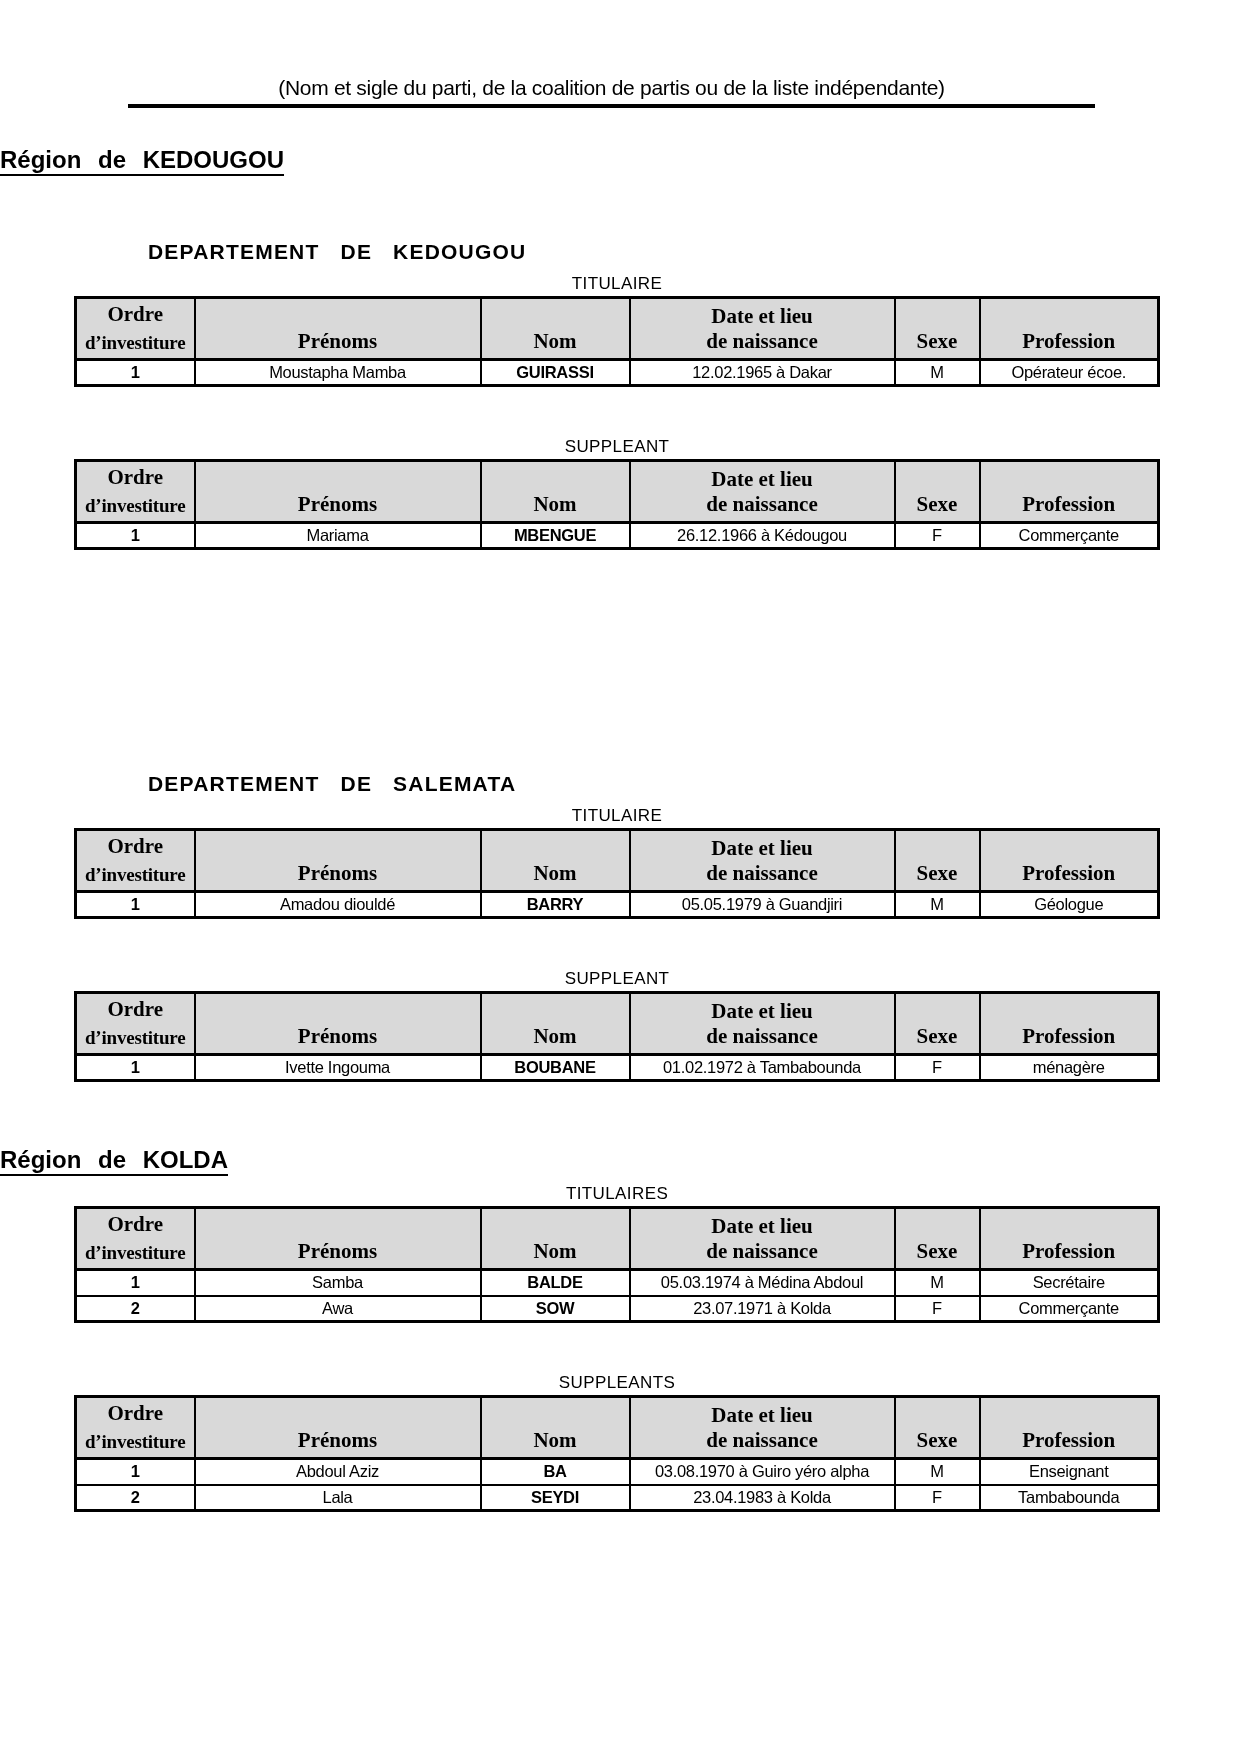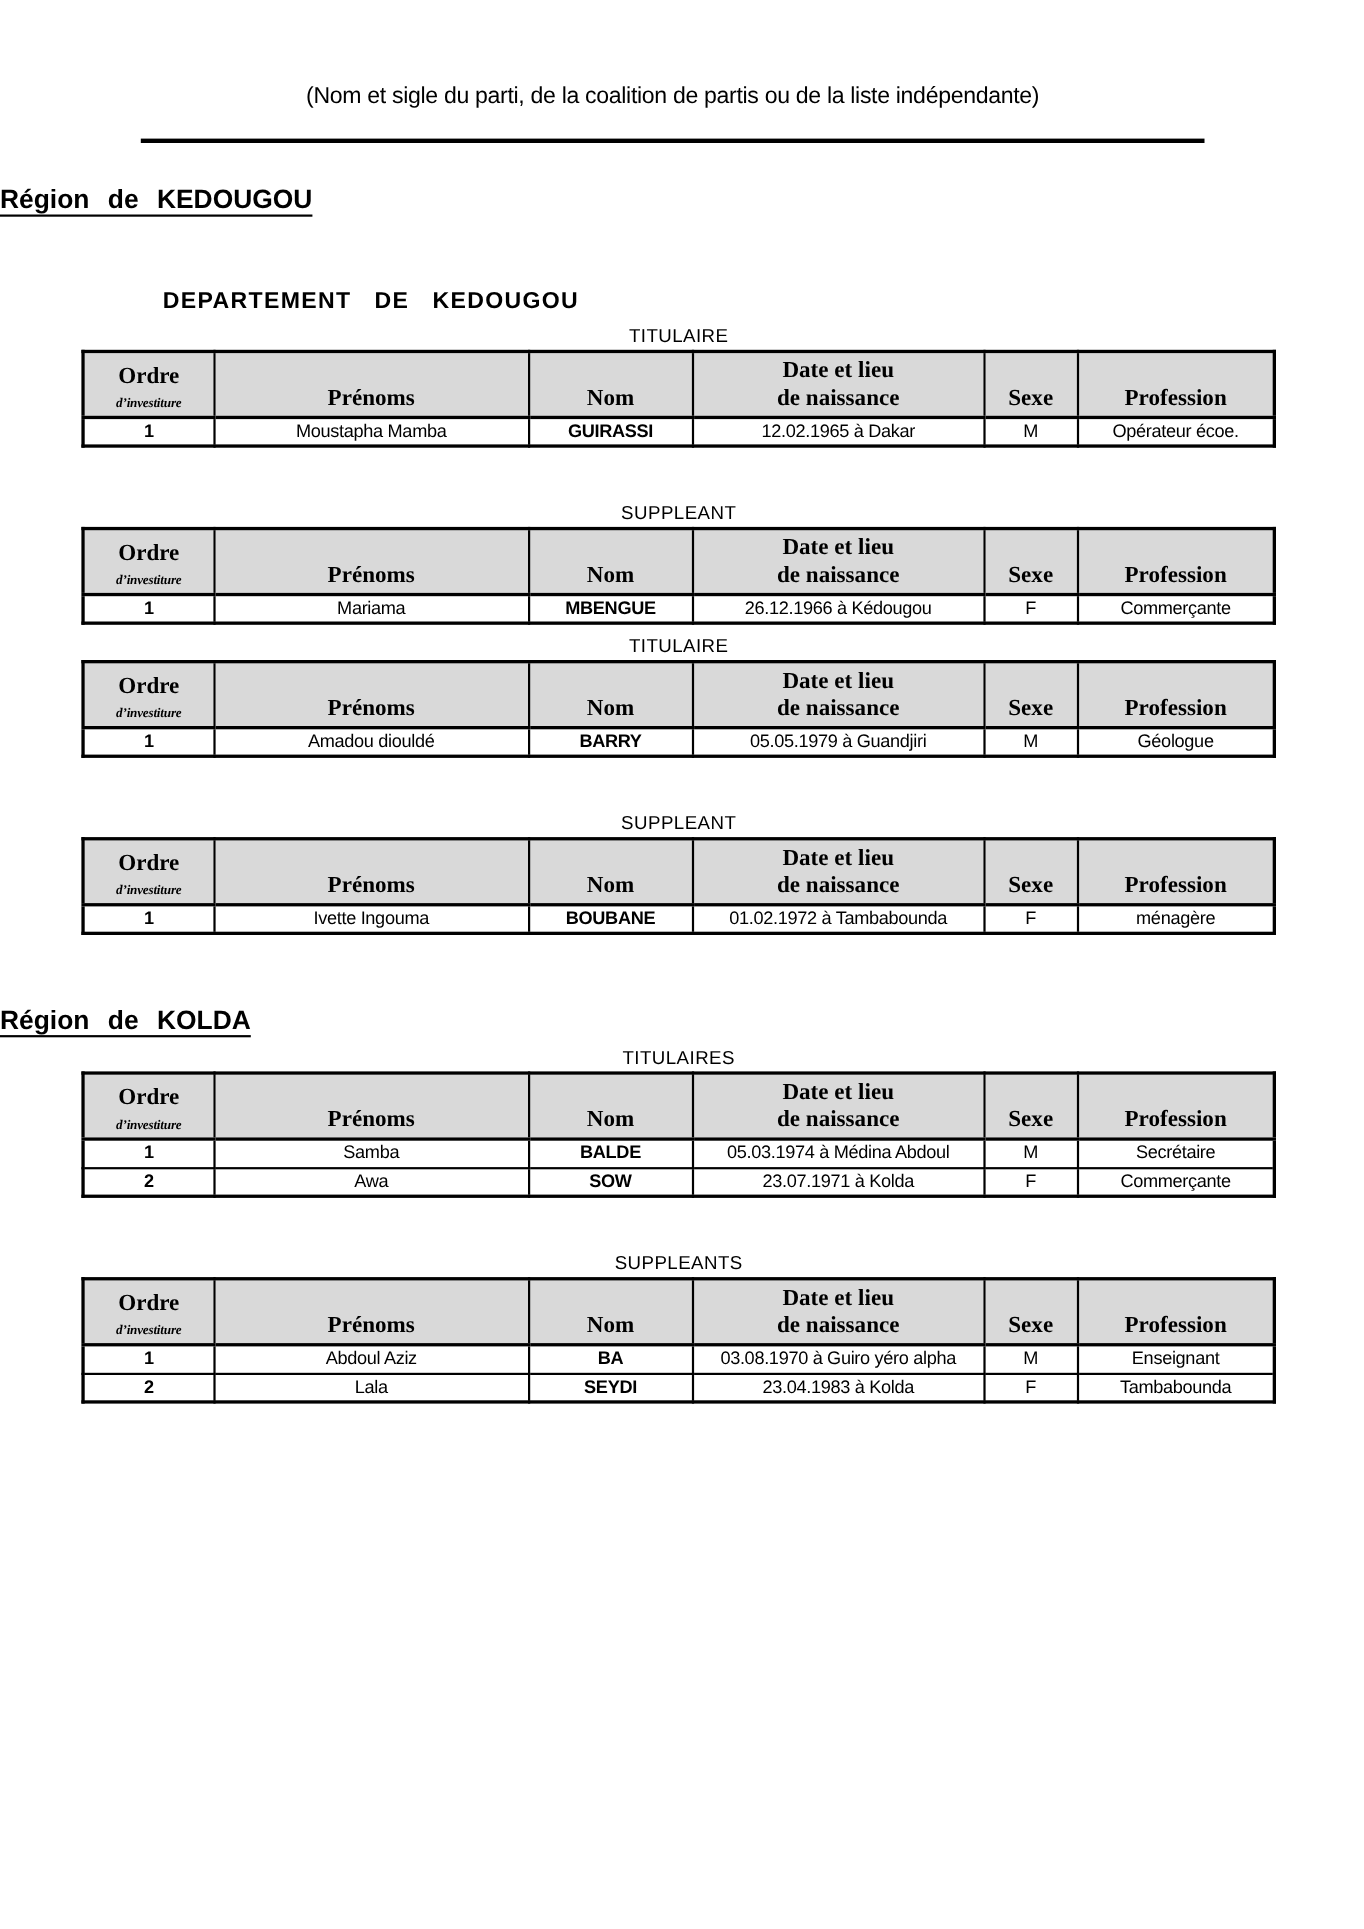--- a/index.html
+++ b/index.html
@@ -14,21 +14,21 @@
     overflow:hidden;
   }
   .page{padding-top:76px;}
 
   
   .top-note-wrap{
     margin-left:128px;
     width:967px;
     text-align:center;
     border-bottom:4px solid #000;
-    padding-bottom:26px;
+    padding-bottom:4px;
   }
   .top-note{
     font-size:21px;
     letter-spacing:-0.3px;
   }
 
   
   .region-title{
     text-align:left;
     font-weight:bold;
@@ -84,21 +84,21 @@
     background:#d9d9d9;
     font-family:"Liberation Serif",serif;
     font-weight:bold;
     font-size:21px;
     vertical-align:bottom;
     padding:3px 4px 4px 4px;
     text-align:center;
     border-bottom:3px solid #000;
   }
   th .h-big{display:block;font-size:21px;margin-bottom:5px;}
-  th .h-small{display:block;font-size:12px;letter-spacing:-0.2px;font-style:italic;}
+  th .h-small{display:block;font-size:19px;letter-spacing:-0.2px;}
   th.col-ordre{vertical-align:top;padding-top:5px;}
   th .h-line{display:block;}
   table.data-table tbody tr{height:26px;}
   table.data-table tbody td{
     font-size:16.5px;
     letter-spacing:-0.3px;
     text-align:center;
     padding:1px 4px;
     vertical-align:middle;
   }
@@ -206,20 +206,21 @@
                   <td class="cell-nom">MBENGUE</td>
                   <td class="cell-naissance">26.12.1966 à Kédougou</td>
                   <td class="cell-sexe">F</td>
                   <td class="cell-profession">Commerçante</td>
                 </tr>
               </tbody>
             </table>
           </div>
         </div>
         <div class="dept-block">
+          <h2 class="dept-title">DEPARTEMENT DE SALEMATA</h2>
           <div class="table-block">
             <div class="table-caption">TITULAIRE</div>
             <table class="data-table">
               <colgroup>
                 <col style="width: 119px;">
                 <col style="width: 286px;">
                 <col style="width: 149px;">
                 <col style="width: 265px;">
                 <col style="width: 85px;">
                 <col style="width: 179px;">

